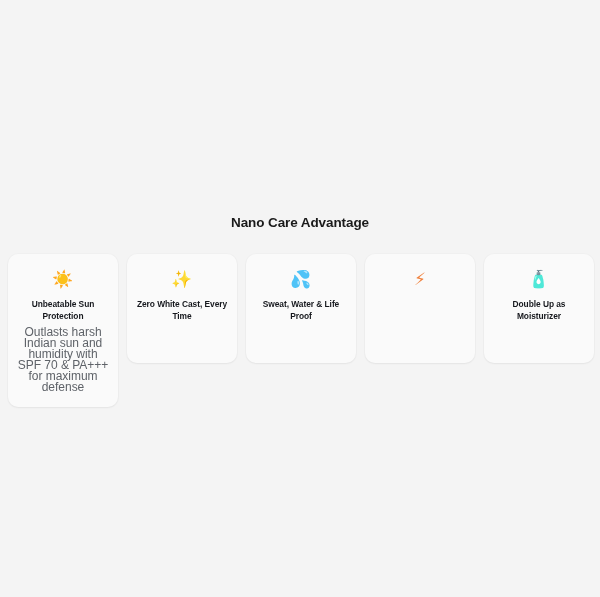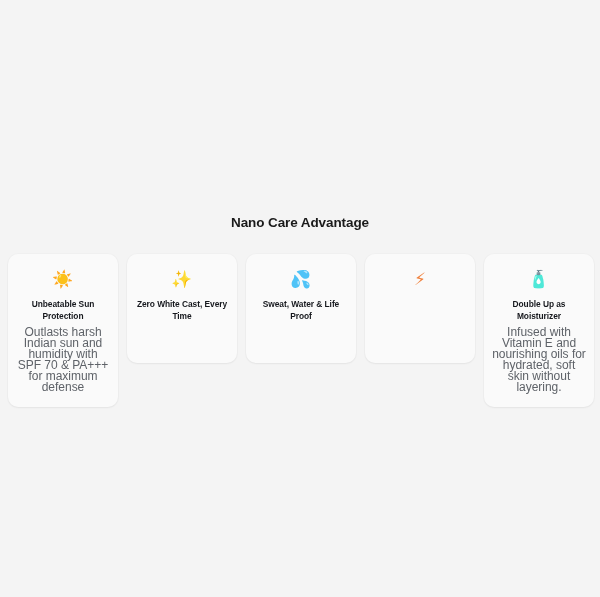--- a/index.html
+++ b/index.html
@@ -117,18 +117,17 @@
         <div class="card-title">Sweat, Water &amp; Life Proof</div>
       </div>
 
       <div class="card">
         <span class="card-icon ic-bolt">⚡</span>
       </div>
 
       <div class="card">
         <span class="card-icon ic-lotion">🧴</span>
         <div class="card-title">Double Up as Moisturizer</div>
-        <div class="card-desc">Infused with Vitamin E and nourishing oils for hydrated, soft skin without layering.</div>
       </div>
 
     </div>
   </div>
 </div>
 
 </body></html>

